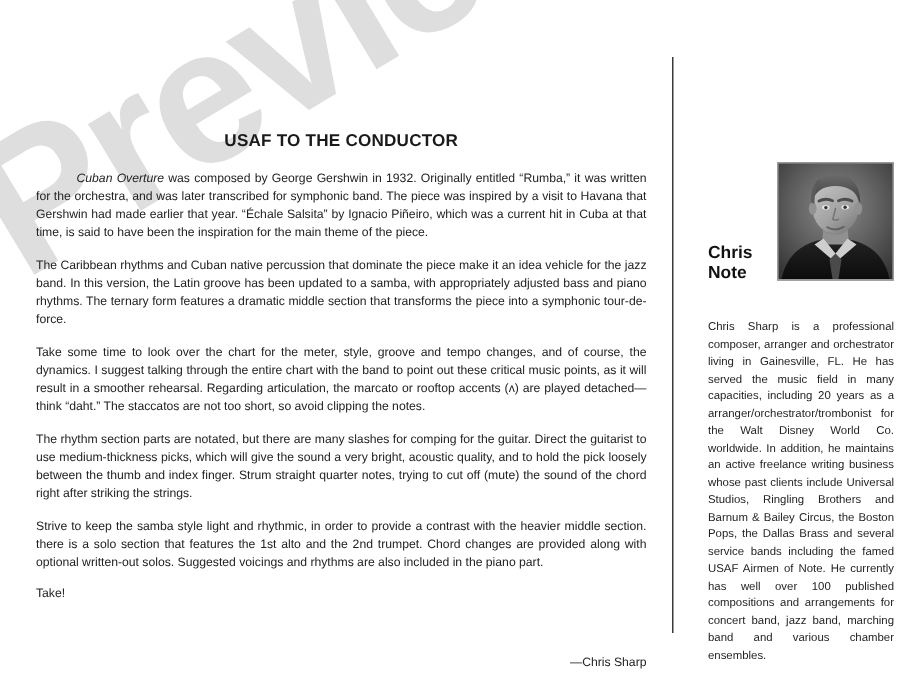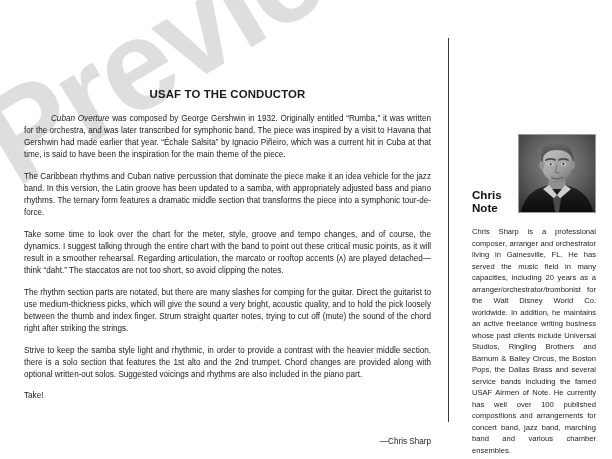--- a/index.html
+++ b/index.html
@@ -93,21 +93,21 @@
     width: 1px;
     height: 384px;
     background: #3a3a3a;
     z-index: 2;
   }
 
   
   #sidebar {
     position: absolute;
     left: 472px;
-    top: 132px;
+    top: 106px;
     width: 124px;
     z-index: 2;
   }
   #bio-header {
     position: relative;
     min-height: 82px;
   }
   #bio-photo {
     position: absolute;
     right: 0;
@@ -127,21 +127,21 @@
     position: absolute;
     left: 0;
     top: 56px;
     font-size: 11.6px;
     line-height: 13.2px;
     font-weight: bold;
     color: #111111;
     width: 50px;
   }
   #bio-text {
-    margin-top: 12px;
+    margin-top: 24px;
     font-size: 7.6px;
     line-height: 11.5px;
     color: #232323;
     text-align: justify;
   }
 </style>
 </head>
 <body>
 
 <div id="page">

